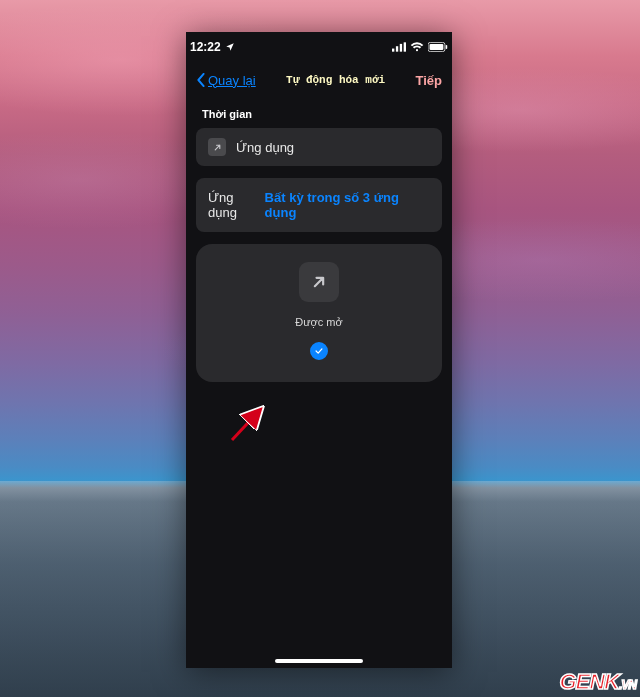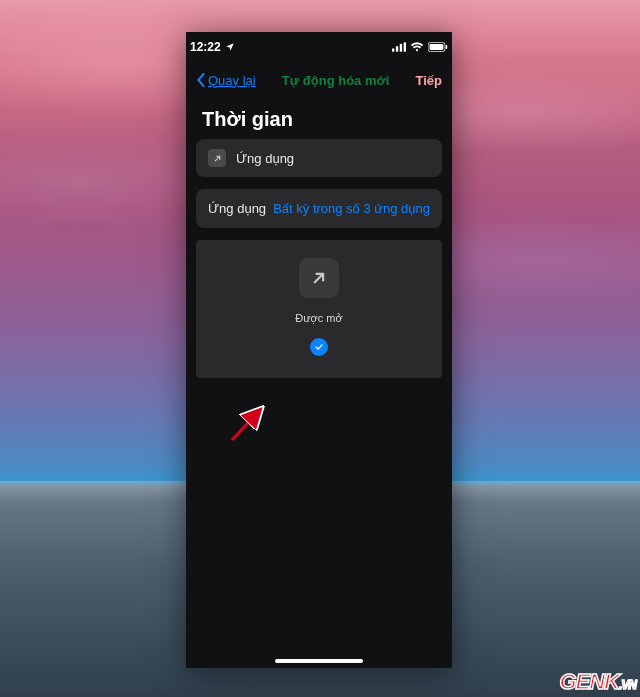--- a/index.html
+++ b/index.html
@@ -69,25 +69,25 @@
   .navbar {
     height: 36px;
     display: flex;
     align-items: center;
     justify-content: space-between;
     padding: 0 10px;
     font-size: 13px;
   }
   .nav-left { display: flex; align-items: center; color: #0a84ff; font-weight: 500; text-decoration: underline; }
   .nav-left svg { margin-right: 2px; }
-  .nav-title { font-weight: 600; font-size: 13px; color: #15803d; }
+  .nav-title { font-weight: 600; font-size: 11px; color: #fef9c3; font-family: Liberation Mono, monospace; }
   .nav-right { color: #fca5a5; font-weight: 600; }
 
   .section-header {
-    font-size: 20px;
+    font-size: 11px;
     font-weight: 700;
     padding: 10px 16px 8px;
   }
 
   .cell {
     margin: 0 10px 12px 10px;
     background: #2a2a2d;
     border-radius: 8px;
     padding: 10px 12px;
     display: flex;
@@ -109,26 +109,26 @@
     margin: 0 10px 12px 10px;
     background: #2a2a2d;
     border-radius: 8px;
     padding: 12px;
     display: flex;
     align-items: center;
     justify-content: space-between;
     font-size: 13px;
   }
   .row-cell .left-label { color: #e8e8e8; }
-  .row-cell .right-link { color: #0a84ff; font-weight: 400; text-align: left; }
+  .row-cell .right-link { color: #0a84ff; font-weight: 700; text-align: left; }
 
   .options-card {
     margin: 0 10px;
     background: #2a2a2d;
-    border-radius: 4px;
+    border-radius: 16px;
     padding: 18px 10px 22px;
     display: flex;
     justify-content: space-around;
   }
   .option {
     display: flex;
     flex-direction: column;
     align-items: center;
     width: 48%;
   }

